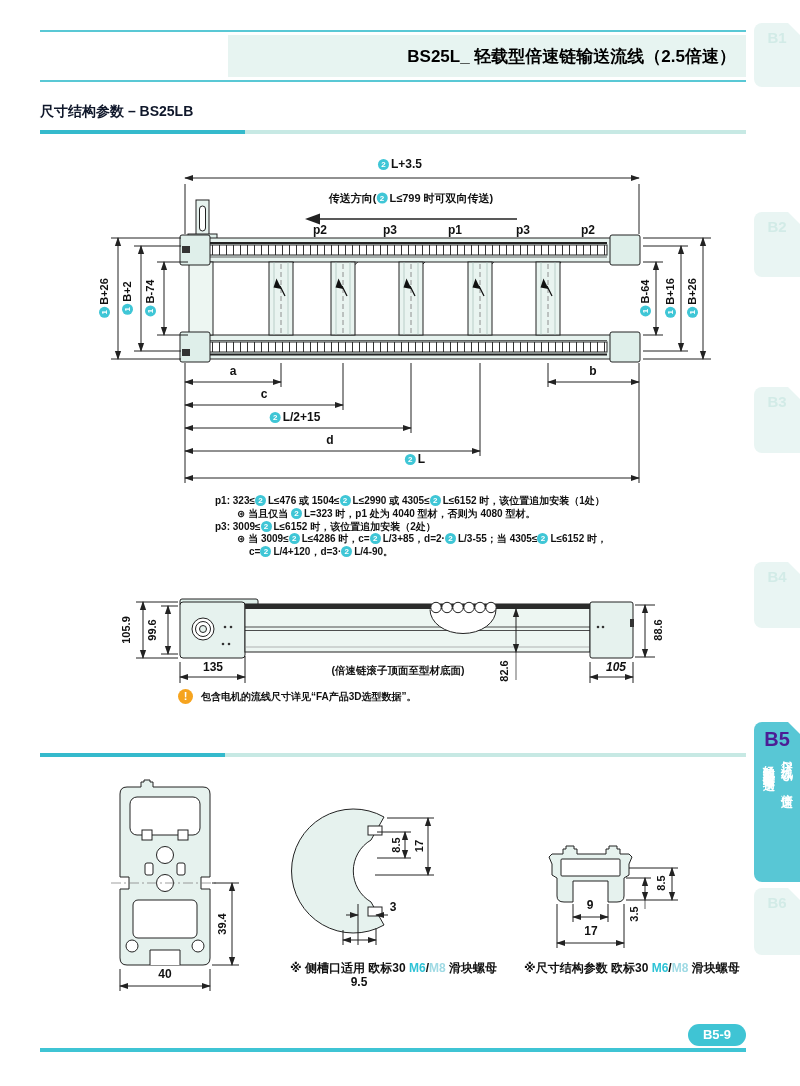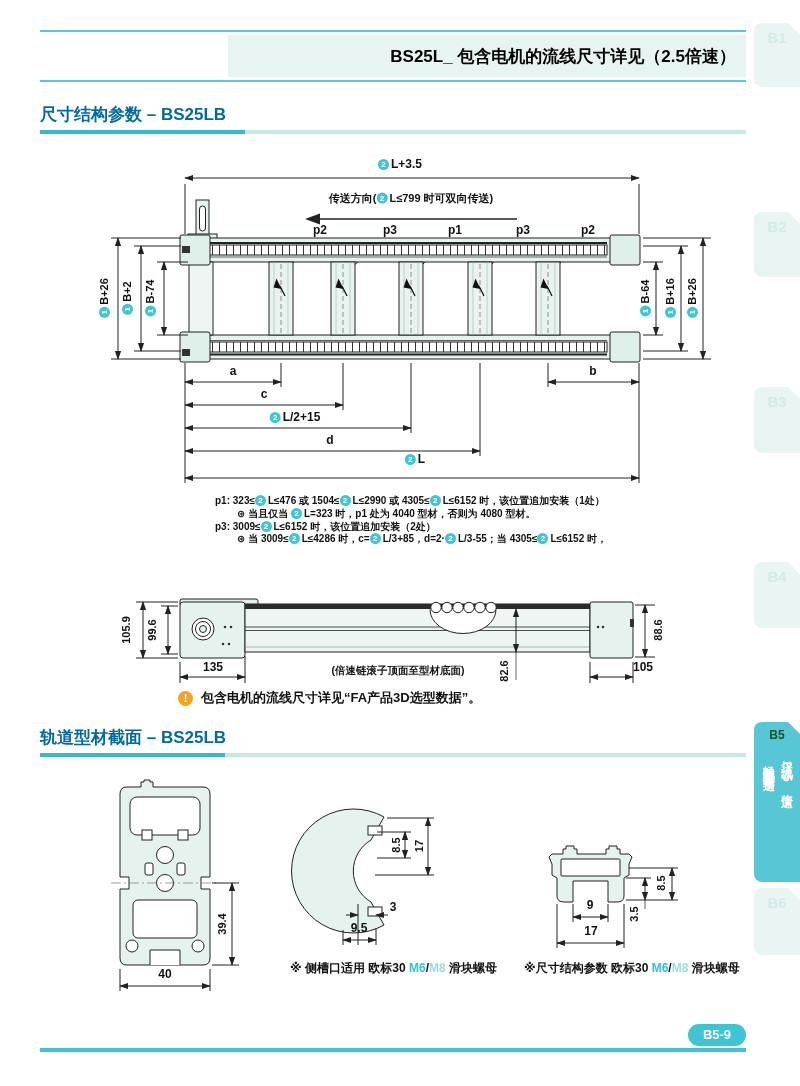--- a/index.html
+++ b/index.html
@@ -8,64 +8,64 @@
   .abs{position:absolute;}
   
   .hline{position:absolute;left:40px;width:706px;height:2px;background:#59C8D5;}
   .logo{position:absolute;left:54px;top:36px;font-size:28px;font-weight:bold;color:#2B2BD5;letter-spacing:.5px;}
   .logo .reg{font-size:13px;color:#222;vertical-align:14px;font-weight:bold;margin-left:1px;}
   .logo .tick{display:inline-block;width:5px;height:11px;background:#4BC7D6;vertical-align:16px;margin-left:-10px;margin-right:3px;}
   .title-band{position:absolute;left:228px;top:35px;width:518px;height:42px;background:#E7F4F1;
               display:flex;align-items:center;justify-content:flex-end;padding-right:10px;box-sizing:border-box;
               font-weight:bold;font-size:17px;color:#000;}
   
-  .sec-title{position:absolute;left:40px;font-size:17px;font-weight:bold;color:#0369a1;}
+  .sec-title{position:absolute;left:40px;font-size:14px;font-weight:bold;color:#0f172a;}
   .sec-rule{position:absolute;left:40px;width:706px;height:4px;background:#C7E9E4;}
   .sec-rule .dark{height:100%;background:#35BACC;}
   
   .dlab,.vlab{position:absolute;font-size:11px;font-weight:bold;white-space:nowrap;color:#111;}
   .dlab{transform:translate(-50%,-50%);}
   .vlab{transform:translate(-50%,-50%) rotate(-90deg);}
   .f12{font-size:12px;} .f10{font-size:10.5px;}
   .cmark{display:inline-block;width:11px;height:11px;border-radius:50%;background:#3FC6D6;color:#fff;
          font-size:8px;line-height:11px;text-align:center;font-weight:bold;margin:0 2px 0 0;vertical-align:1px;}
   
   .notes{position:absolute;left:215px;top:495px;font-size:10px;font-weight:bold;line-height:12.8px;color:#111;}
   .notes .sub{padding-left:22px;} .notes .sub2{padding-left:34px;}
   
   .warning{position:absolute;left:178px;top:689px;display:flex;align-items:center;gap:8px;}
   .wicon{width:15px;height:15px;border-radius:50%;background:#F6A41F;color:#fff;font-weight:bold;
          font-size:11px;text-align:center;line-height:15px;flex:0 0 auto;}
-  .wtext{font-size:13px;font-weight:bold;}
+  .wtext{font-size:10px;font-weight:bold;}
   
   .pnote{position:absolute;top:960px;font-size:12px;font-weight:bold;white-space:nowrap;}
   .m6{color:#2FC3D6;} .m8{color:#9FDAE4;}
   
   .page-badge{position:absolute;left:688px;top:1024px;width:58px;height:22px;background:#3FC4D4;border-radius:11px;
               color:#fff;font-weight:bold;font-size:13px;text-align:center;line-height:22px;}
   .footer-bar{position:absolute;left:40px;top:1048px;width:706px;height:4px;background:#3FC4D4;}
   
   .tab{position:absolute;left:754px;width:46px;background:#E9F5F3;border-radius:8px 0 0 8px;box-sizing:border-box;}
   .tab::after{content:"";position:absolute;top:0;right:0;border-style:solid;border-width:0 12px 12px 0;
               border-color:#fff #fff transparent transparent;}
   .tab .tlabel{display:block;text-align:center;padding-top:6px;font-weight:bold;font-size:15px;color:#D2EBE7;}
   .tab.active{background:#58C7D5;}
-  .tab.active .tlabel{color:#14532d;font-size:12px;}
+  .tab.active .tlabel{color:#4c1d95;font-size:20px;}
   .vt{position:absolute;writing-mode:vertical-rl;text-orientation:mixed;color:#fff;font-weight:bold;
       font-size:12px;letter-spacing:2px;white-space:nowrap;}
   svg{overflow:visible;}
 </style>
 </head>
 <body>
 
 <div class="page">
 
   <div class="hline" style="top:30px;"></div>
   <div class="title-band">
-    <span>BS25L_ 包含电机的流线尺寸详见（2.5倍速）</span>
+    <span>BS25L_ 轻载型倍速链输送流线（2.5倍速）</span>
   </div>
   <div class="hline" style="top:80px;"></div>
 
   <div class="sec-title" style="top:103px;">尺寸结构参数 – BS25LB</div>
   <div class="sec-rule" style="top:130px;">
       <div class="dark" style="width:205px;"></div>
     </div>
 
   <svg class="abs" style="left:55px;top:150px;" width="660" height="345" viewBox="0 0 660 345">
     <defs>
@@ -182,20 +182,21 @@
   <span class="dlab f12" style="left:264px;top:394px;">c</span>
   <span class="dlab f12 mk" style="left:295px;top:417px;"><span class="cmark">2</span>L/2+15</span>
   <span class="dlab f12" style="left:330px;top:440px;">d</span>
   <span class="dlab f12 mk" style="left:415px;top:459px;"><span class="cmark">2</span>L</span>
 
   <div class="notes">
     <div class="mk">p1:  323≤<span class="cmark">2</span>L≤476 或 1504≤<span class="cmark">2</span>L≤2990 或 4305≤<span class="cmark">2</span>L≤6152 时，该位置追加安装（1处）</div>
     <div class="sub mk">⊛ 当且仅当 <span class="cmark">2</span>L=323 时，p1 处为 4040 型材，否则为 4080 型材。</div>
     <div class="mk">p3:  3009≤<span class="cmark">2</span>L≤6152 时，该位置追加安装（2处）</div>
     <div class="sub mk">⊛ 当 3009≤<span class="cmark">2</span>L≤4286 时，c=<span class="cmark">2</span>L/3+85，d=2·<span class="cmark">2</span>L/3-55；当 4305≤<span class="cmark">2</span>L≤6152 时，</div>
+    <div class="sub2 mk">c=<span class="cmark">2</span>L/4+120，d=3·<span class="cmark">2</span>L/4-90。</div>
   </div>
 
   <svg class="abs" style="left:55px;top:583px;" width="680" height="110" viewBox="0 0 680 110">
     <defs>
       <marker id="arB" viewBox="0 0 10 10" refX="9" refY="5" markerWidth="9" markerHeight="9" orient="auto-start-reverse">
         <path d="M0,1.5 L10,5 L0,8.5 Z" fill="#222"></path>
       </marker>
     </defs>
     <g stroke="#222" stroke-width="1" fill="none">
       <rect x="125" y="16" width="78" height="7" rx="2" fill="#DFEFEA"></rect>
@@ -245,29 +246,28 @@
       <line x1="580" y1="22" x2="600" y2="22"></line>
         <line x1="580" y1="74" x2="600" y2="74"></line>
     </g>
   </svg>
 
   <span class="vlab" style="left:126px;top:630px;">105.9</span>
   <span class="vlab" style="left:152px;top:630px;">99.6</span>
   <span class="dlab f12" style="left:213px;top:667px;">135</span>
   <span class="vlab" style="left:504px;top:671px;">82.6</span>
   <span class="dlab f10" style="left:398px;top:671px;">(倍速链滚子顶面至型材底面)</span>
-  <span class="dlab f12" style="left:643px;top:667px;">105</span>
+  <span class="dlab f12" style="left:616px;top:667px;font-style:italic;">105</span>
   <span class="vlab" style="left:658px;top:630px;">88.6</span>
 
   <div class="warning">
     <span class="wicon">!</span>
     <span class="wtext">包含电机的流线尺寸详见“FA产品3D选型数据”。</span>
   </div>
 
-  <div class="sec-title" style="top:726px;">轨道型材截面 – BS25LB</div>
   <div class="sec-rule" style="top:753px;">
       <div class="dark" style="width:185px;"></div>
     </div>
 
   <svg class="abs" style="left:55px;top:778px;" width="660" height="225" viewBox="0 0 660 225">
     <defs>
       <marker id="arC" viewBox="0 0 10 10" refX="9" refY="5" markerWidth="9" markerHeight="9" orient="auto-start-reverse">
         <path d="M0,1.5 L10,5 L0,8.5 Z" fill="#222"></path>
       </marker>
     </defs>
@@ -324,21 +324,21 @@
         <line x1="569" y1="126" x2="569" y2="170"></line>
       <line x1="502" y1="165" x2="569" y2="165" marker-start="url(#arC)" marker-end="url(#arC)"></line>
     </g>
   </svg>
 
   <span class="vlab" style="left:222px;top:924px;">39.4</span>
   <span class="dlab f12" style="left:165px;top:974px;">40</span>
   <span class="vlab" style="left:396px;top:845px;">8.5</span>
   <span class="vlab" style="left:419px;top:846px;">17</span>
   <span class="dlab f12" style="left:393px;top:907px;">3</span>
-  <span class="dlab f12" style="left:359px;top:928px;">9.5</span>
+  <span class="dlab f12" style="left:359px;top:982px;">9.5</span>
   <span class="vlab" style="left:661px;top:883px;">8.5</span>
   <span class="vlab" style="left:634px;top:914px;">3.5</span>
   <span class="dlab f12" style="left:590px;top:905px;">9</span>
   <span class="dlab f12" style="left:591px;top:931px;">17</span>
 
   <div class="pnote" style="left:290px;">
     <span>※ 侧槽口适用 欧标30 </span><span class="m6">M6</span><span>/</span><span class="m8">M8</span><span> 滑块螺母</span>
   </div>
   <div class="pnote" style="left:524px;">
     <span>※尺寸结构参数 欧标30 </span><span class="m6">M6</span><span>/</span><span class="m8">M8</span><span> 滑块螺母</span>

